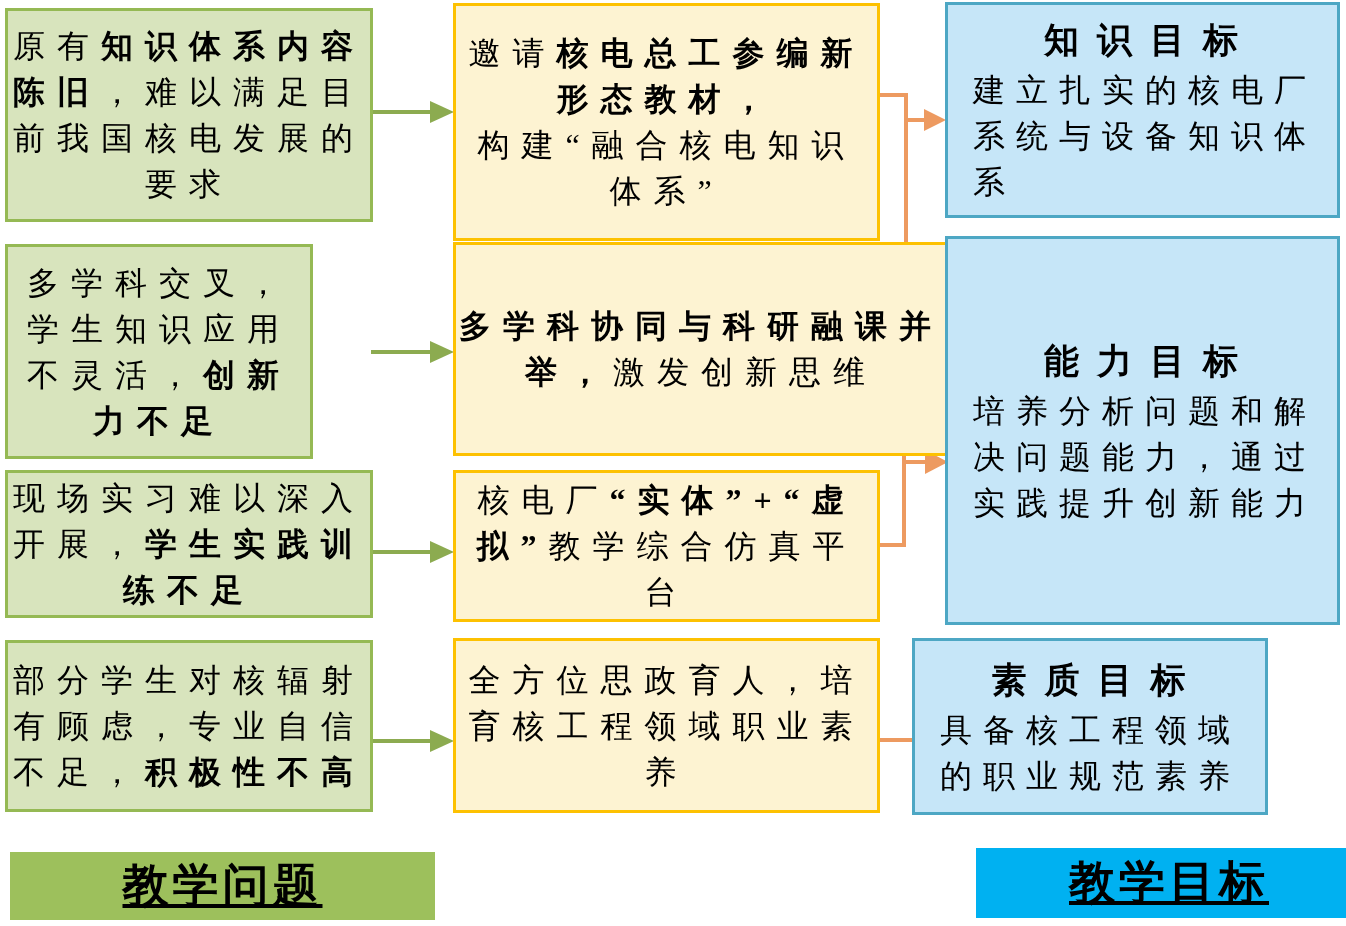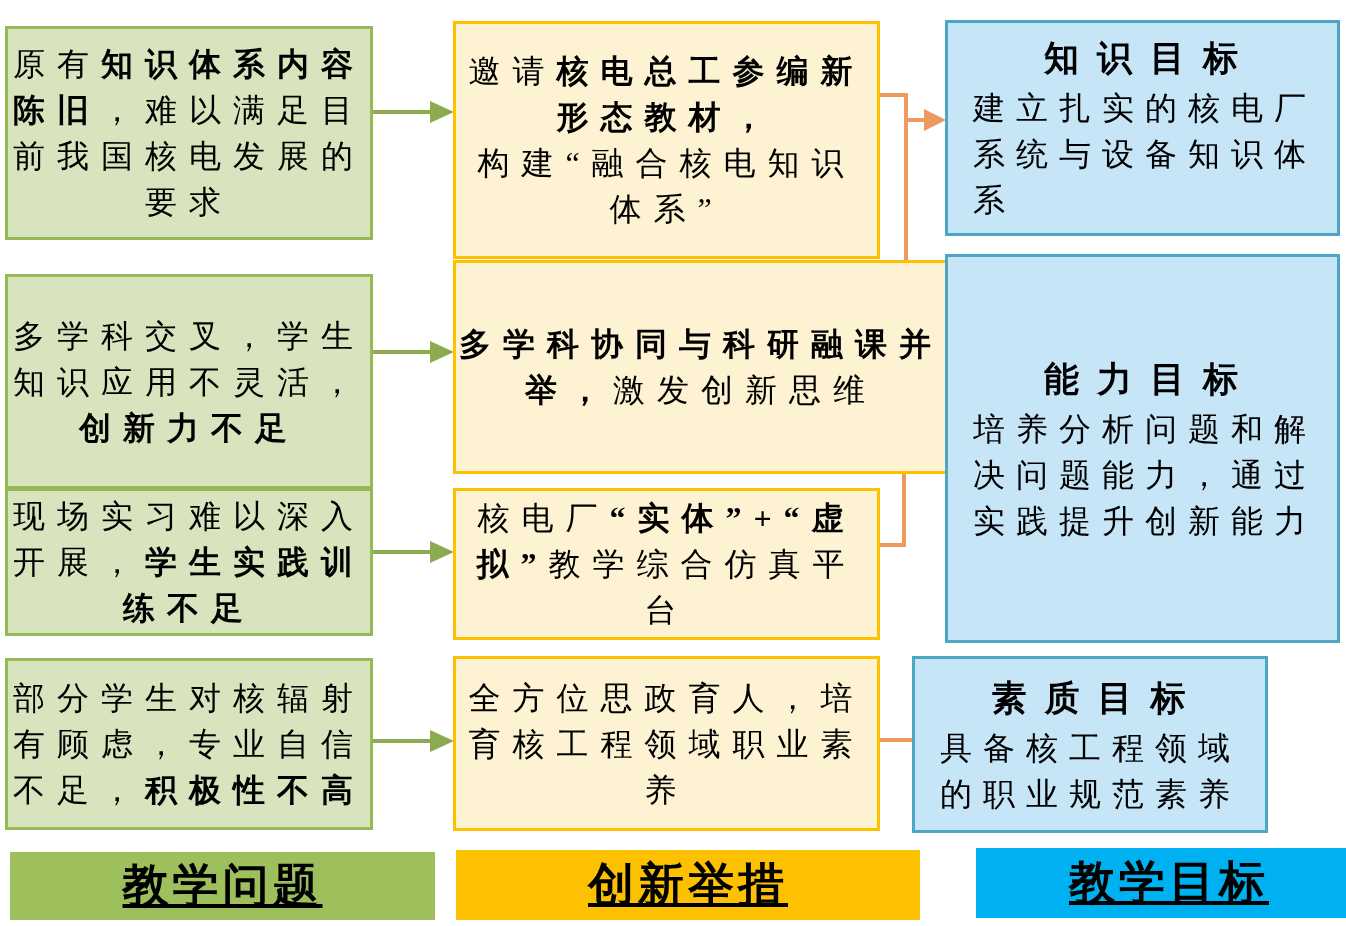--- a/index.html
+++ b/index.html
@@ -1,20 +1,20 @@
 <!DOCTYPE html>
 <html style="--green-fill: #d8e4bd; --green-border: #95b954; --green-arrow: #8cab50; --yellow-fill: #fdf3d2; --yellow-border: #fdc101; --blue-fill: #c6e6f8; --blue-border: #4da7c4; --orange-arrow: #ed9a60; --label-green-bg: #9dc05c; --label-gold-bg: #fdc101; --label-blue-bg: #00b1f1; --text-color: #000000;"><head>
 <meta charset="utf-8">
 <style>
   html,body{margin:0;padding:0;background:#ffffff;}
   .canvas{position:relative;width:1346px;height:926px;background:#ffffff;overflow:hidden;}
   .overlay{position:absolute;left:0;top:0;width:1346px;height:926px;pointer-events:none;}
 
   .box{position:absolute;display:flex;align-items:center;justify-content:center;
-       box-sizing:border-box;color:var(--text-color,#000);margin-top:18px;}
+       box-sizing:border-box;color:var(--text-color,#000);}
   .green{background:var(--green-fill,#d8e4bd);border:3px solid var(--green-border,#95b954);}
   .yellow{background:var(--yellow-fill,#fdf3d2);border:3px solid var(--yellow-border,#fdc101);}
   .blue{background:var(--blue-fill,#c6e6f8);border:3px solid var(--blue-border,#4da7c4);padding-left:15px;}
 
   .txt{font-family:"Liberation Serif","DejaVu Serif",serif;
        font-size:32px;line-height:46px;letter-spacing:12px;
        text-align:center;width:100%;padding:0 3px;box-sizing:border-box;}
   .txt b{font-weight:bold;}
 
   .obj .txt{text-align:left;padding:0 10px;letter-spacing:11px;}
@@ -69,21 +69,21 @@
     </g>
     <g>
       <line class="oline" x1="879" y1="740" x2="934" y2="740"></line>
       <polygon class="ohead" points="932,728 932,752 956,740"></polygon>
     </g>
   </svg>
 
   <div class="box green" style="left:5px;top:8px;width:368px;height:214px">
     <div class="txt"><span>原有</span><b>知识体系内容陈旧</b><span>，难以满足目前我国核电发展的要求</span></div>
   </div>
-  <div class="box green" style="left:5px;top:256px;width:368px;height:215px">
+  <div class="box green" style="left:5px;top:244px;width:308px;height:215px">
     <div class="txt"><span>多学科交叉，学生知识应用不灵活，</span><b>创新力不足</b></div>
   </div>
   <div class="box green" style="left:5px;top:470px;width:368px;height:148px">
     <div class="txt"><span>现场实习难以深入开展，</span><b>学生实践训练不足</b></div>
   </div>
   <div class="box green" style="left:5px;top:640px;width:368px;height:172px">
     <div class="txt"><span>部分学生对核辐射有顾虑，专业自信不足，</span><b>积极性不高</b></div>
   </div>
 
   <div class="box yellow" style="left:453px;top:3px;width:427px;height:238px">
@@ -117,20 +117,17 @@
   <div class="box blue obj" style="left:912px;top:638px;width:356px;height:177px">
     <div class="txt">
       <span class="obj-title">素质目标</span>
       <span>具备核工程领域的职业规范素养</span>
     </div>
   </div>
 
   <div class="label label-green" style="left:10px;top:852px;width:425px;height:68px">
     <span>教学问题</span>
   </div>
-  <div class="label label-gold" style="left:456px;top:850px;width:464px;height:70px">
-    <span>创新举措</span>
-  </div>
   <div class="label label-blue" style="left:952px;top:848px;width:386px;height:70px">
     <span>教学目标</span>
   </div>
 
 </div>
 
 </body></html>

